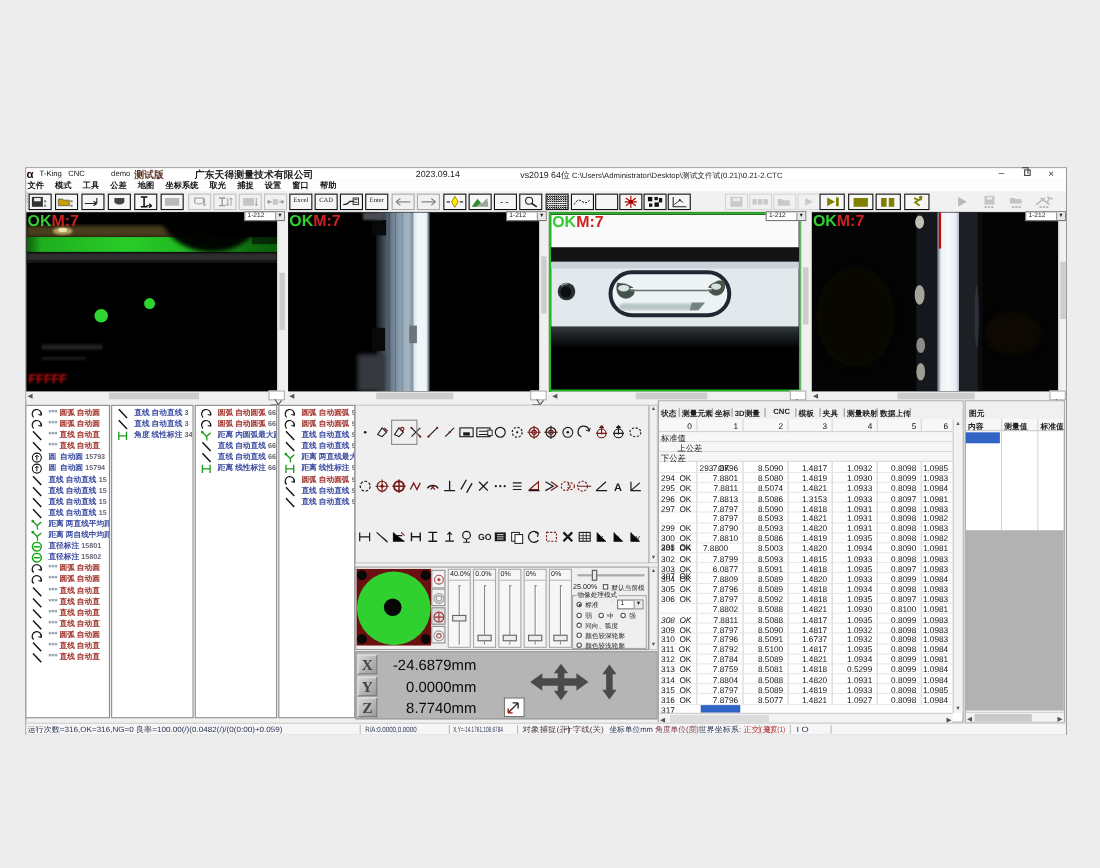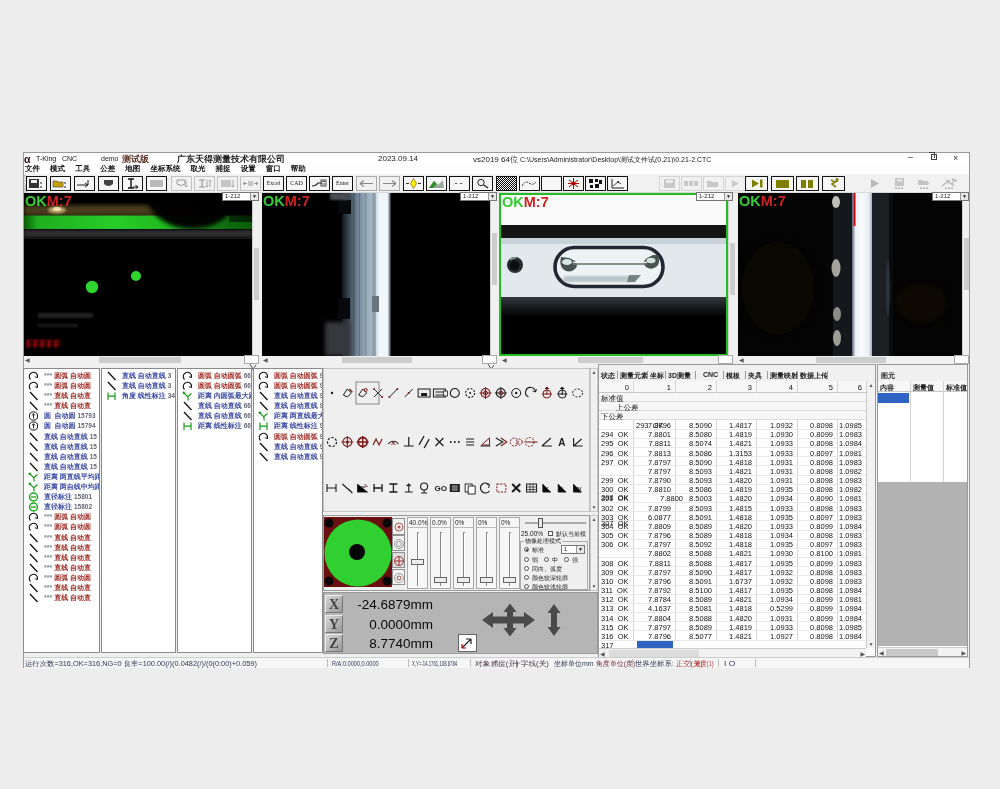--- a/index.html
+++ b/index.html
@@ -1157,21 +1157,21 @@
 <div class="a" style="left:599px;top:484.7px;width:267px;height:9.17px;border-bottom:1px solid #e8e8e8;"></div>
 <div class="cell" style="left:601px;top:485.2px;">300&nbsp;&nbsp;OK</div>
 <div class="cell" style="left:633px;top:485.2px;width:38px;text-align:right;">7.8810</div>
 <div class="cell" style="left:675px;top:485.2px;width:37px;text-align:right;">8.5086</div>
 <div class="cell" style="left:716px;top:485.2px;width:36px;text-align:right;">1.4819</div>
 <div class="cell" style="left:756px;top:485.2px;width:37px;text-align:right;">1.0935</div>
 <div class="cell" style="left:797px;top:485.2px;width:36px;text-align:right;">0.8098</div>
 <div class="cell" style="left:837px;top:485.2px;width:25px;text-align:right;">1.0982</div>
 <div class="a" style="left:599px;top:493.9px;width:267px;height:9.17px;border-bottom:1px solid #e8e8e8;"></div>
 <div class="cell" style="left:601px;top:494.4px;">301&nbsp;&nbsp;OK</div>
-<div class="cell" style="left:633px;top:494.4px;width:50px;text-align:right;">7.8800</div>
+<div class="cell" style="left:633px;top:494.4px;width:29px;text-align:right;">7.8800</div>
 <div class="cell" style="left:675px;top:494.4px;width:37px;text-align:right;">8.5003</div>
 <div class="cell" style="left:716px;top:494.4px;width:36px;text-align:right;">1.4820</div>
 <div class="cell" style="left:756px;top:494.4px;width:37px;text-align:right;">1.0934</div>
 <div class="cell" style="left:797px;top:494.4px;width:36px;text-align:right;">0.8090</div>
 <div class="cell" style="left:837px;top:494.4px;width:25px;text-align:right;">1.0981</div>
 <div class="a" style="left:599px;top:503.0px;width:267px;height:9.17px;border-bottom:1px solid #e8e8e8;"></div>
 <div class="cell" style="left:601px;top:503.5px;">302&nbsp;&nbsp;OK</div>
 <div class="cell" style="left:633px;top:503.5px;width:38px;text-align:right;">7.8799</div>
 <div class="cell" style="left:675px;top:503.5px;width:37px;text-align:right;">8.5093</div>
 <div class="cell" style="left:716px;top:503.5px;width:36px;text-align:right;">1.4815</div>
@@ -1212,21 +1212,21 @@
 <div class="cell" style="left:837px;top:540.2px;width:25px;text-align:right;">1.0983</div>
 <div class="a" style="left:599px;top:548.9px;width:267px;height:9.17px;border-bottom:1px solid #e8e8e8;"></div>
 <div class="cell" style="left:601px;top:519px;">307&nbsp;&nbsp;OK</div>
 <div class="cell" style="left:633px;top:549.4px;width:38px;text-align:right;">7.8802</div>
 <div class="cell" style="left:675px;top:549.4px;width:37px;text-align:right;">8.5088</div>
 <div class="cell" style="left:716px;top:549.4px;width:36px;text-align:right;">1.4821</div>
 <div class="cell" style="left:756px;top:549.4px;width:37px;text-align:right;">1.0930</div>
 <div class="cell" style="left:797px;top:549.4px;width:36px;text-align:right;">0.8100</div>
 <div class="cell" style="left:837px;top:549.4px;width:25px;text-align:right;">1.0981</div>
 <div class="a" style="left:599px;top:558.0px;width:267px;height:9.17px;border-bottom:1px solid #e8e8e8;"></div>
-<div class="cell" style="left:601px;top:558.5px;">308&nbsp;&nbsp;OK</div>
+<div class="cell" style="left:601px;top:558.5px;font-style:italic;">308&nbsp;&nbsp;OK</div>
 <div class="cell" style="left:633px;top:558.5px;width:38px;text-align:right;">7.8811</div>
 <div class="cell" style="left:675px;top:558.5px;width:37px;text-align:right;">8.5088</div>
 <div class="cell" style="left:716px;top:558.5px;width:36px;text-align:right;">1.4817</div>
 <div class="cell" style="left:756px;top:558.5px;width:37px;text-align:right;">1.0935</div>
 <div class="cell" style="left:797px;top:558.5px;width:36px;text-align:right;">0.8099</div>
 <div class="cell" style="left:837px;top:558.5px;width:25px;text-align:right;">1.0983</div>
 <div class="a" style="left:599px;top:567.2px;width:267px;height:9.17px;border-bottom:1px solid #e8e8e8;"></div>
 <div class="cell" style="left:601px;top:567.7px;">309&nbsp;&nbsp;OK</div>
 <div class="cell" style="left:633px;top:567.7px;width:38px;text-align:right;">7.8797</div>
 <div class="cell" style="left:675px;top:567.7px;width:37px;text-align:right;">8.5090</div>
@@ -1253,21 +1253,21 @@
 <div class="a" style="left:599px;top:594.7px;width:267px;height:9.17px;border-bottom:1px solid #e8e8e8;"></div>
 <div class="cell" style="left:601px;top:595.2px;">312&nbsp;&nbsp;OK</div>
 <div class="cell" style="left:633px;top:595.2px;width:38px;text-align:right;">7.8784</div>
 <div class="cell" style="left:675px;top:595.2px;width:37px;text-align:right;">8.5089</div>
 <div class="cell" style="left:716px;top:595.2px;width:36px;text-align:right;">1.4821</div>
 <div class="cell" style="left:756px;top:595.2px;width:37px;text-align:right;">1.0934</div>
 <div class="cell" style="left:797px;top:595.2px;width:36px;text-align:right;">0.8099</div>
 <div class="cell" style="left:837px;top:595.2px;width:25px;text-align:right;">1.0981</div>
 <div class="a" style="left:599px;top:603.9px;width:267px;height:9.17px;border-bottom:1px solid #e8e8e8;"></div>
 <div class="cell" style="left:601px;top:604.4px;">313&nbsp;&nbsp;OK</div>
-<div class="cell" style="left:633px;top:604.4px;width:38px;text-align:right;">4.1637</div>
+<div class="cell" style="left:633px;top:604.4px;width:38px;text-align:right;">7.8759</div>
 <div class="cell" style="left:675px;top:604.4px;width:37px;text-align:right;">8.5081</div>
 <div class="cell" style="left:716px;top:604.4px;width:36px;text-align:right;">1.4818</div>
 <div class="cell" style="left:756px;top:604.4px;width:37px;text-align:right;">0.5299</div>
 <div class="cell" style="left:797px;top:604.4px;width:36px;text-align:right;">0.8099</div>
 <div class="cell" style="left:837px;top:604.4px;width:25px;text-align:right;">1.0984</div>
 <div class="a" style="left:599px;top:613.1px;width:267px;height:9.17px;border-bottom:1px solid #e8e8e8;"></div>
 <div class="cell" style="left:601px;top:613.6px;">314&nbsp;&nbsp;OK</div>
 <div class="cell" style="left:633px;top:613.6px;width:38px;text-align:right;">7.8804</div>
 <div class="cell" style="left:675px;top:613.6px;width:37px;text-align:right;">8.5088</div>
 <div class="cell" style="left:716px;top:613.6px;width:36px;text-align:right;">1.4820</div>

